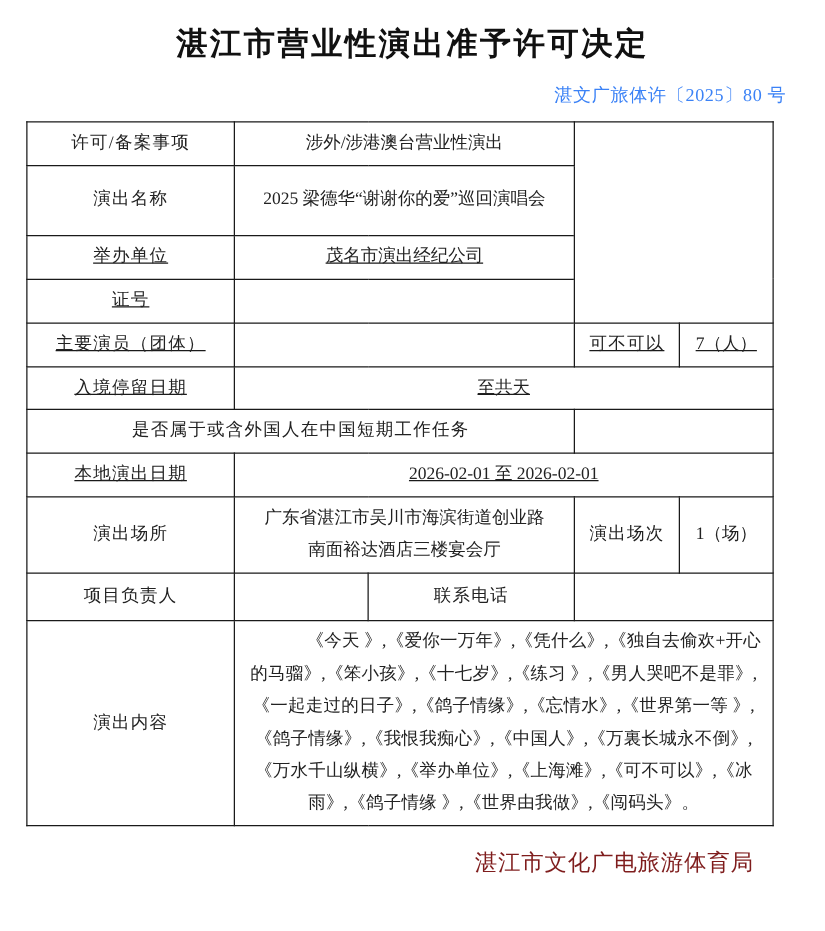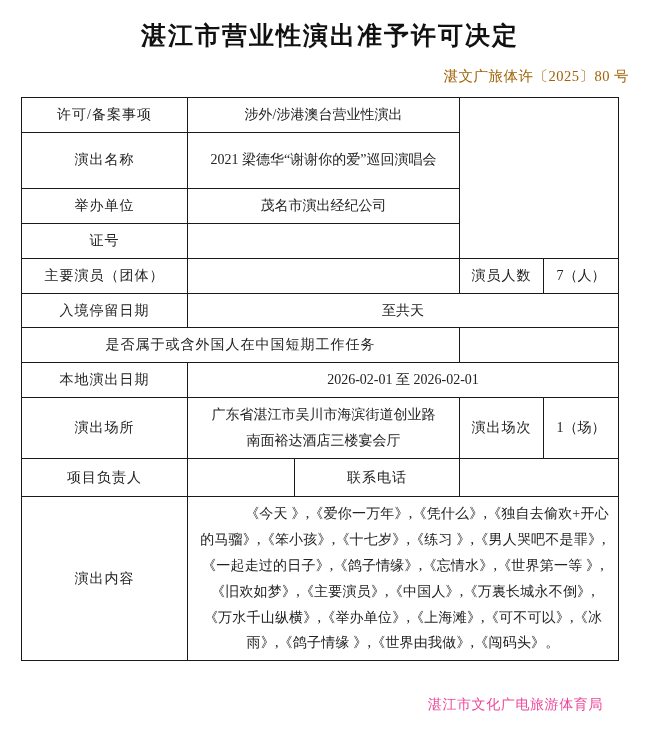--- a/index.html
+++ b/index.html
@@ -33,21 +33,21 @@
     color: #111;
     font-family: "Liberation Serif", "DejaVu Serif", serif;
   }
   .doc-number {
     text-align: right;
     font-size: 14.5px;
     padding-top: 16px;
     padding-right: 10px;
     padding-bottom: 11px;
     letter-spacing: 0.5px;
-    color: #a16207;
+    color: #3b82f6;
   }
   table.permit {
     border-collapse: collapse;
     width: 597px;
     table-layout: fixed;
     margin: 0;
     border-radius: 10px;
   }
   table.permit td {
     border: 1px solid #1a1a1a;
@@ -60,46 +60,46 @@
     word-break: break-word;
   }
   td.label {
     letter-spacing: 1px;
   }
   td.blank {
     padding: 0;
   }
   .r-h28 { height: 28px; }
   .r-h56 { height: 56px; }
-  .r-h30 { height: 30px; }
+  .r-h30 { height: 30px; text-decoration: underline; }
   .r-h33 { height: 33px; }
   .r-h38 { height: 38px; }
   .r-h58 { height: 58px; }
   .content-cell {
     text-align: left;
     padding: 9px 12px 9px 14px;
     line-height: 2.16;
     font-size: 14px;
     letter-spacing: 0.2px;
   }
   .content-cell .first-line {
     padding-left: 48px;
   }
   .venue-cell {
     line-height: 1.95;
     padding: 5px 8px;
   }
   .footer {
-    margin-top: 32px;
+    margin-top: 14px;
     text-align: right;
     padding-right: 36px;
-    font-size: 14px;
+    font-size: 18px;
     line-height: 1.75;
     letter-spacing: 0.6px;
-    color: #ec4899;
+    color: #7f1d1d;
   }
   .footer .dept { display: block; }
   .footer .date {
     display: block;
     padding-right: 14px;
     letter-spacing: 0.5px;
   }
 </style>
 </head>
 <body>
@@ -121,37 +121,37 @@
     <tbody>
 
       <tr class="r-h28">
         <td class="label">许可/备案事项</td>
         <td colspan="2">涉外/涉港澳台营业性演出</td>
         <td class="blank" colspan="2" rowspan="4"></td>
       </tr>
 
       <tr class="r-h56">
         <td class="label">演出名称</td>
-        <td colspan="2">2021 梁德华“谢谢你的爱”巡回演唱会</td>
+        <td colspan="2">2025 梁德华“谢谢你的爱”巡回演唱会</td>
       </tr>
 
       <tr class="r-h30">
         <td class="label">举办单位</td>
         <td colspan="2">茂名市演出经纪公司</td>
       </tr>
 
       <tr class="r-h30">
         <td class="label">证号</td>
         <td class="blank" colspan="2"></td>
       </tr>
 
       <tr class="r-h30">
         <td class="label">主要演员（团体）</td>
         <td class="blank" colspan="2"></td>
-        <td class="label">演员人数</td>
+        <td class="label">可不可以</td>
         <td>7（人）</td>
       </tr>
 
       <tr class="r-h30">
         <td class="label">入境停留日期</td>
         <td colspan="4">至共天</td>
       </tr>
 
       <tr class="r-h33">
         <td class="label" colspan="3">是否属于或含外国人在中国短期工作任务</td>
@@ -179,21 +179,21 @@
         <td class="label">联系电话</td>
         <td class="blank" colspan="2"></td>
       </tr>
 
       <tr>
         <td class="label">演出内容</td>
         <td class="content-cell" colspan="4">
           <div class="first-line">《今天 》,《爱你一万年》,《凭什么》,《独自去偷欢+开心</div>
           <div>的马骝》,《笨小孩》,《十七岁》,《练习 》,《男人哭吧不是罪》,</div>
           <div>《一起走过的日子》,《鸽子情缘》,《忘情水》,《世界第一等 》,</div>
-          <div>《旧欢如梦》,《主要演员》,《中国人》,《万裏长城永不倒》,</div>
+          <div>《鸽子情缘》,《我恨我痴心》,《中国人》,《万裏长城永不倒》,</div>
           <div>《万水千山纵横》,《举办单位》,《上海滩》,《可不可以》,《冰</div>
           <div>雨》,《鸽子情缘 》,《世界由我做》,《闯码头》。</div>
         </td>
       </tr>
 
     </tbody>
   </table>
 
   <div class="footer">
     <span class="dept">湛江市文化广电旅游体育局</span>

